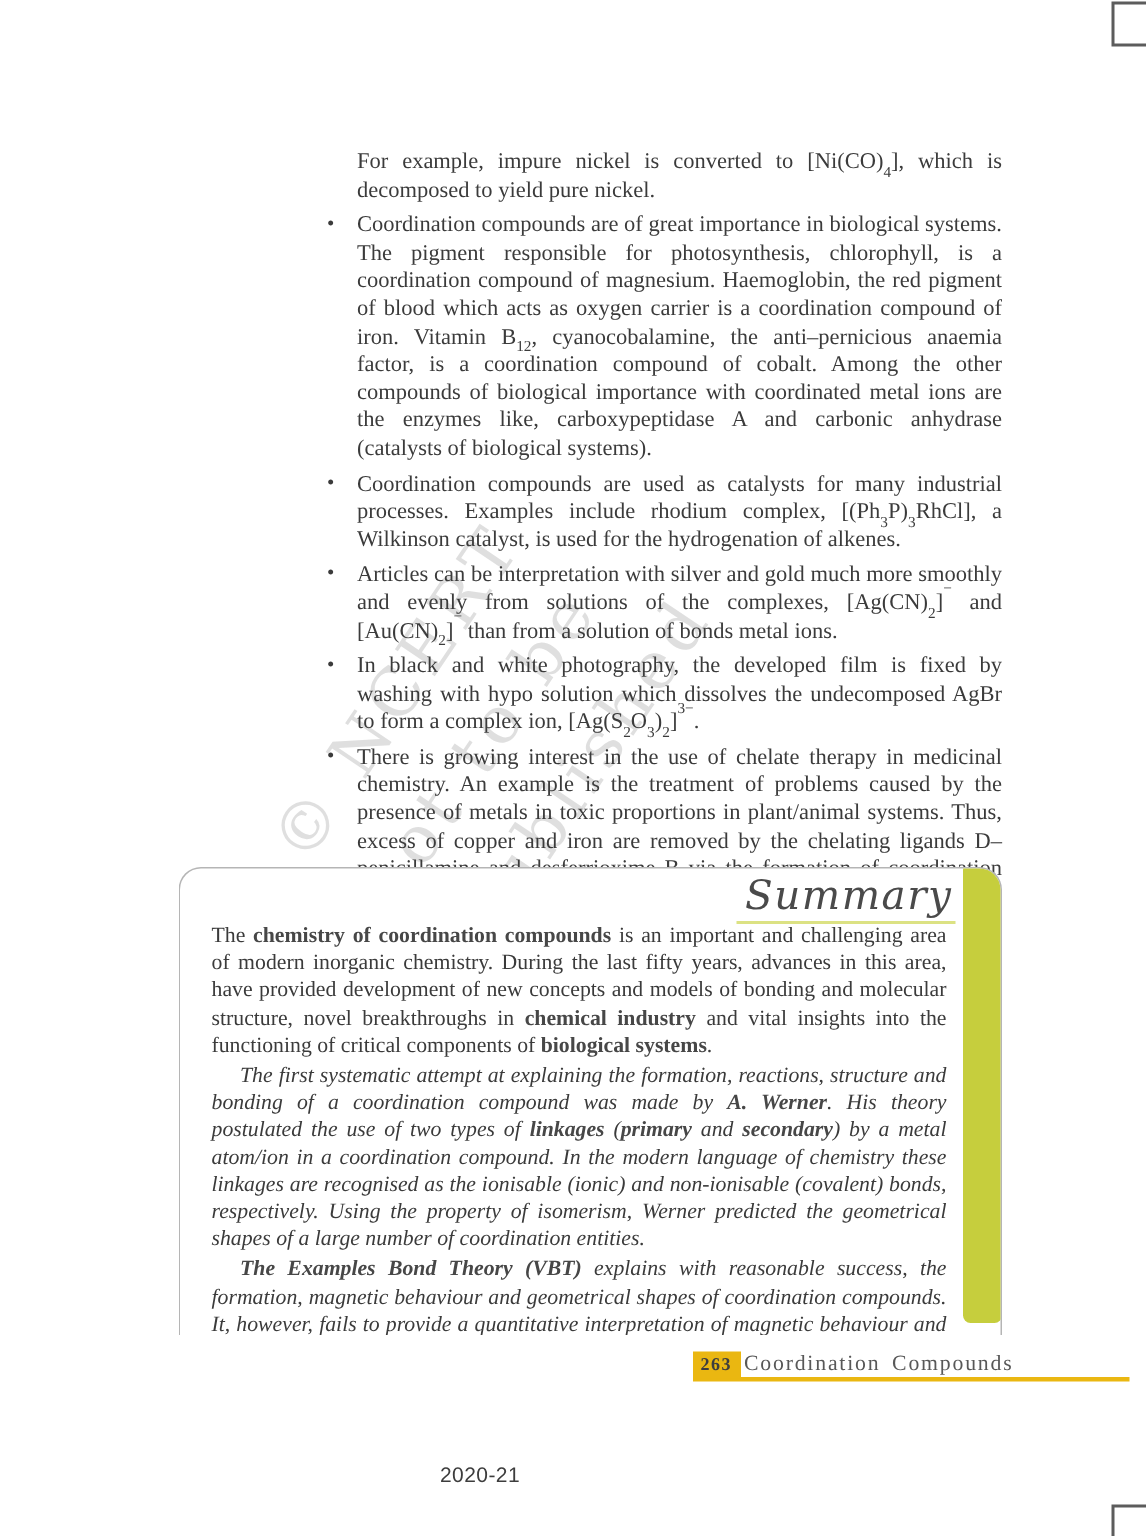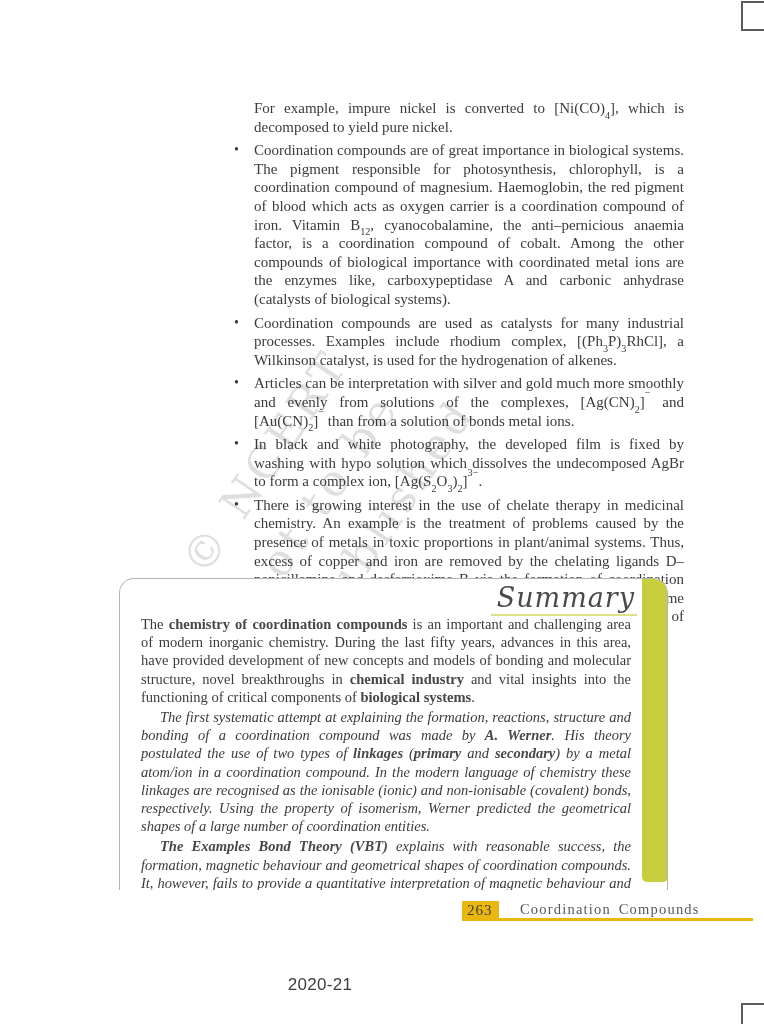--- a/index.html
+++ b/index.html
@@ -26,21 +26,21 @@
     transform:rotate(-56deg);
     text-align:center;color:rgba(150,150,150,0.30);
     font-size:44px;letter-spacing:5px;line-height:66px;
     font-family:"DejaVu Serif", serif;
     pointer-events:none;
   }
 
   
   .body-text{
     position:absolute;left:218px;top:99px;width:450px;
-    font-size:15px;line-height:18.6px;text-align:justify;margin-left:16px;
+    font-size:15px;line-height:18.6px;text-align:justify;
   }
   .intro{margin:0 0 0 20px;}
   .bullet-item{position:relative;margin:5px 0 0 20px;}
   .bullet-glyph{position:absolute;left:-20px;top:0;font-size:14px;}
   sub,sup{font-size:68%;line-height:0;position:relative;}
   sub{bottom:-0.18em;}
   sup{top:-0.45em;}
   .seg-b{font-weight:bold;color:#474747;margin-top:40px;}
   .seg-i{font-style:italic;}
 
@@ -73,31 +73,31 @@
 
   
   .footer-line{
     position:absolute;left:462px;top:918px;width:291px;height:3px;
     background:var(--accent-gold);
   }
   .footer-pagenum{
     position:absolute;left:462px;top:901px;
     background:var(--accent-gold);
     padding:1px 6px 2px 5px;
-    font-size:15px;color:#3e3e3e;letter-spacing:1px;
+    font-size:12px;color:#3e3e3e;letter-spacing:1px;font-weight:bold;
   }
   .footer-chapter{
-    position:absolute;left:520px;top:901px;
+    position:absolute;left:496px;top:901px;
     font-size:14.5px;color:#585858;letter-spacing:1.2px;
     word-spacing:3px;
   }
   .bottom-date{
     position:absolute;left:0;top:975px;width:640px;text-align:center;
     font-family:"Liberation Sans", sans-serif;
-    font-size:17px;color:#3d3d3d;letter-spacing:0.3px;
+    font-size:14px;color:#3d3d3d;letter-spacing:0.3px;
   }
 </style>
 </head>
 <body>
 
 <div class="corner-mark corner-tr"></div>
 <div class="corner-mark corner-br"></div>
 
 <div class="watermark">
   <div>© NCERT</div>

